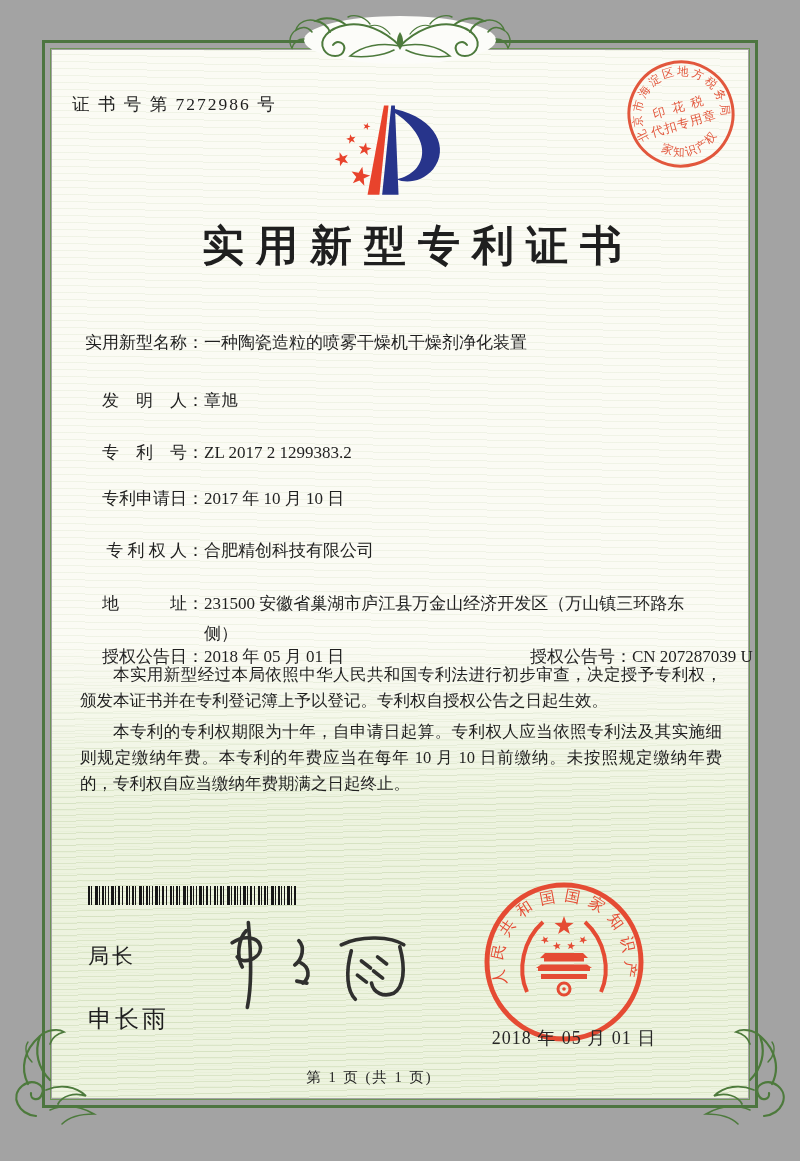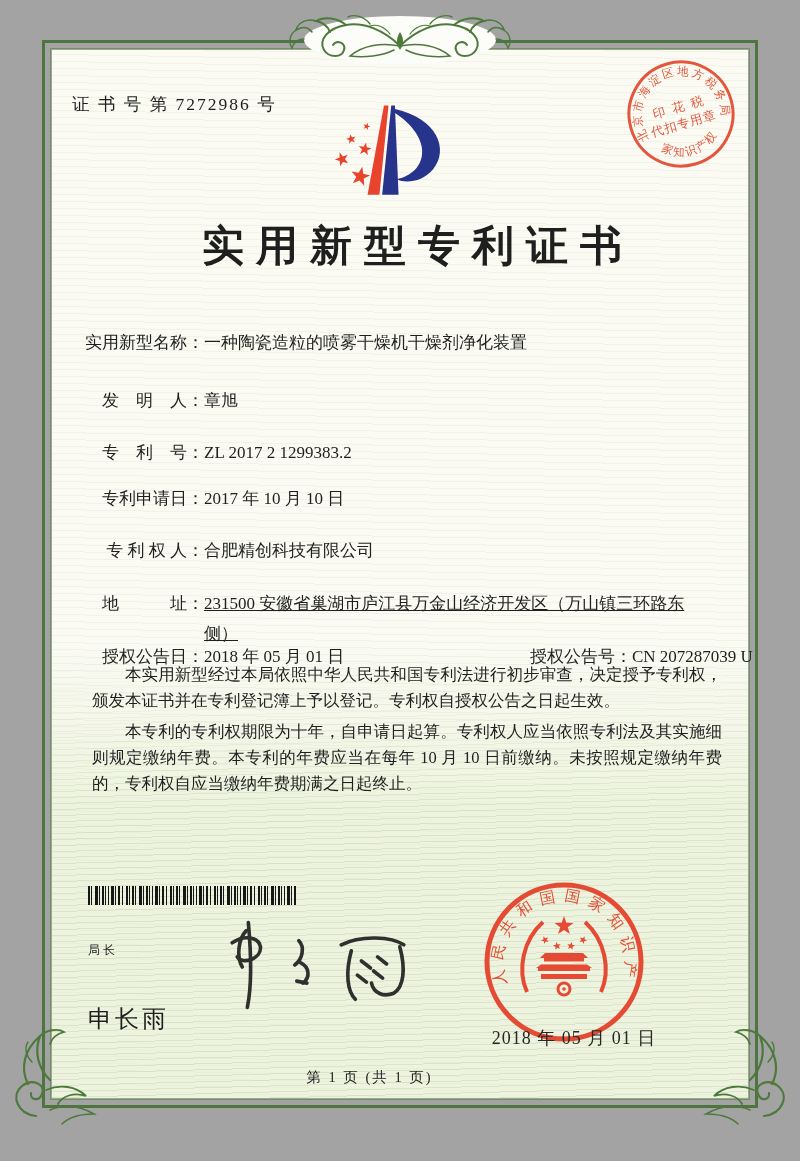--- a/index.html
+++ b/index.html
@@ -23,30 +23,30 @@
   
   .cert-no{position:absolute;left:72px;top:92px;font-size:17.5px;letter-spacing:2px;z-index:4;}
   .tax-stamp{position:absolute;left:615px;top:48px;width:132px;height:132px;transform:rotate(-16deg);z-index:4;opacity:.92;}
   .logo{position:absolute;left:322px;top:92px;width:164px;height:118px;z-index:4;}
   .title{position:absolute;left:0;top:206px;width:800px;text-align:center;margin:12px;
     font-size:42px;font-weight:700;letter-spacing:12px;text-indent:12px;z-index:4;}
   
   .field{position:absolute;left:80px;font-size:17px;z-index:4;line-height:30px;white-space:nowrap;}
   .f-label{display:inline-block;width:124px;white-space:pre;vertical-align:top;text-align:right;}
   .f-value{display:inline-block;vertical-align:top;}
-  .f-wrap .f-value{white-space:normal;max-width:505px;text-decoration:underline;}
+  .f-wrap .f-value{white-space:normal;max-width:505px;}
   .grant-row .right{position:absolute;left:450px;top:0;white-space:nowrap;}
   
   .paras{position:absolute;left:80px;top:662px;width:642px;z-index:4;
     font-size:16.5px;line-height:26px;text-align:justify;}
-  .paras p{margin:0 0 5px 12px;text-indent:2em;}
+  .paras p{margin:0 0 5px 0;text-indent:2em;}
   
   .barcode{position:absolute;left:88px;top:886px;width:210px;height:19px;z-index:4;
     background-image:repeating-linear-gradient(90deg,#161616 0 2px,transparent 2px 3px,#161616 3px 4px,transparent 4px 7px,#161616 7px 10px,transparent 10px 11px,#161616 11px 12px,transparent 12px 14px,#161616 14px 16px,transparent 16px 17px,#161616 17px 18px,transparent 18px 20px,#161616 20px 21px,transparent 21px 23px,#161616 23px 26px,transparent 26px 27px,#161616 27px 28px,transparent 28px 30px,#161616 30px 32px,transparent 32px 34px,#161616 34px 35px,transparent 35px 38px,#161616 38px 40px,transparent 40px 41px,#161616 41px 42px,transparent 42px 44px);}
-  .signer-title{position:absolute;left:88px;top:942px;font-size:12px;letter-spacing:3px;z-index:4;}
+  .signer-title{position:absolute;left:88px;top:942px;font-size:21px;letter-spacing:3px;z-index:4;}
   .signer-name{position:absolute;left:88px;top:1003px;font-size:24px;letter-spacing:3px;z-index:4;}
   .signature{position:absolute;left:212px;top:916px;width:212px;height:102px;z-index:4;}
   .seal{position:absolute;left:478px;top:876px;width:172px;height:172px;z-index:4;opacity:.95;}
   .seal-date{position:absolute;left:458px;top:1026px;width:232px;text-align:center;
     font-size:18px;letter-spacing:1px;color:#272727;z-index:5;}
   .footer{position:absolute;left:0;top:1068px;width:739px;text-align:center;
     font-size:14.5px;letter-spacing:2px;z-index:4;}
 </style>
 </head>
 <body>

